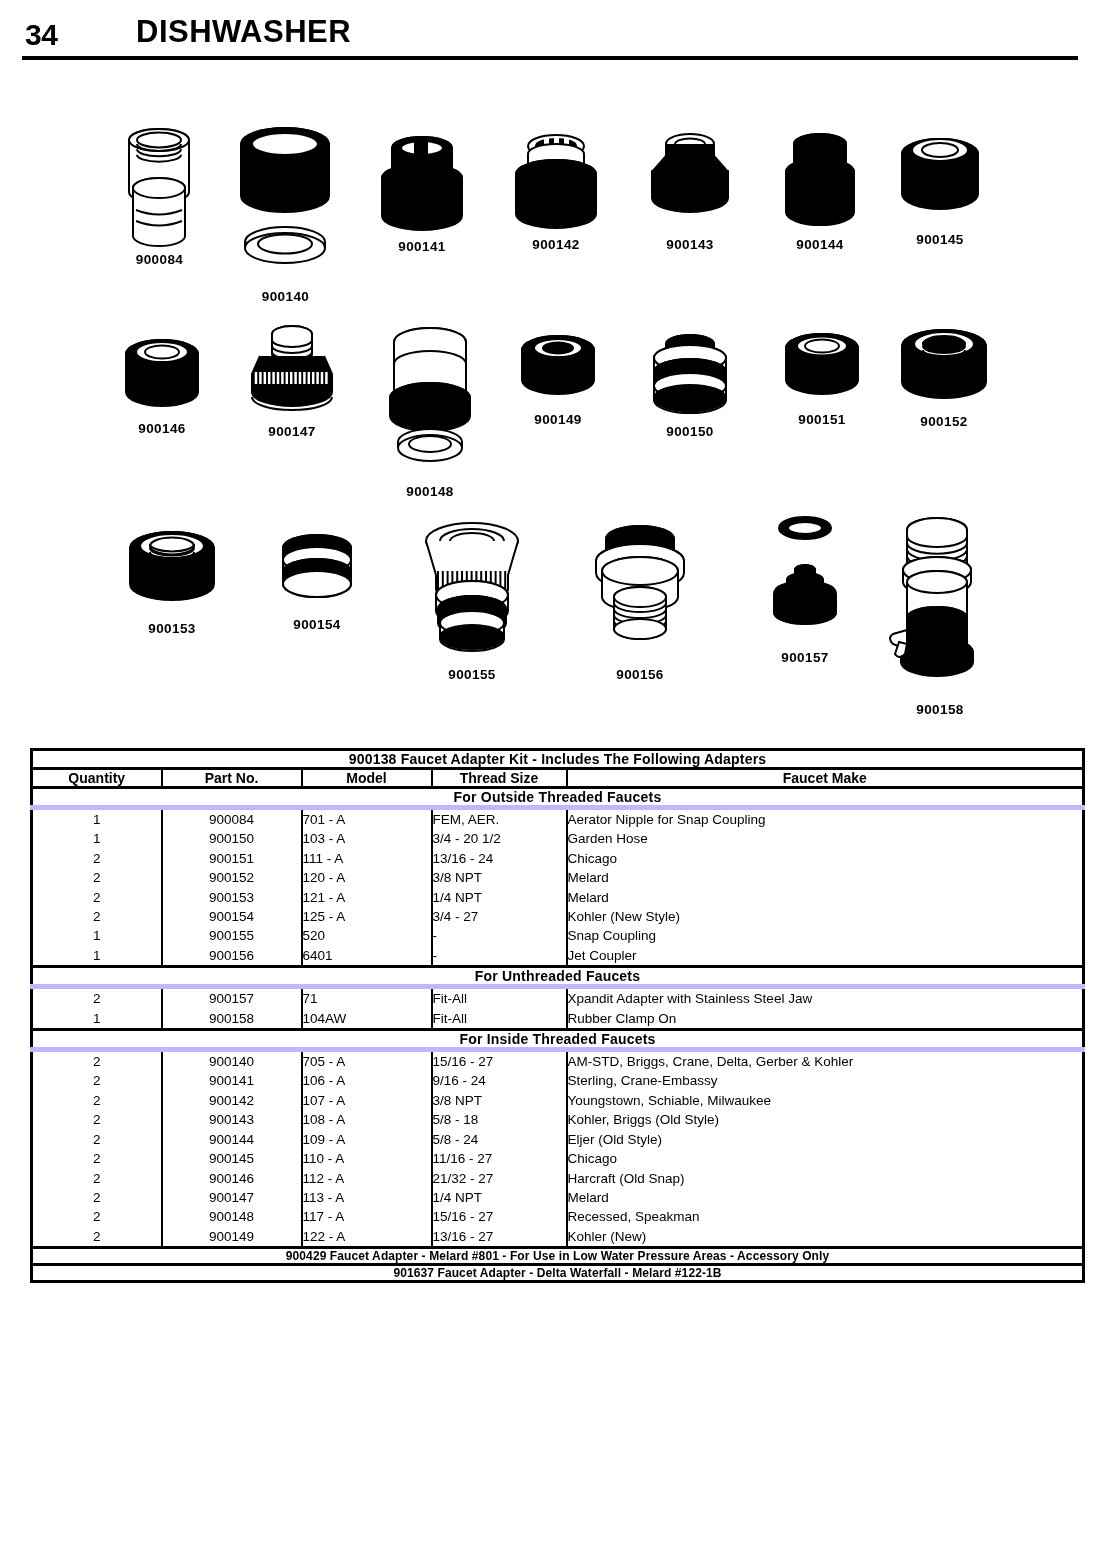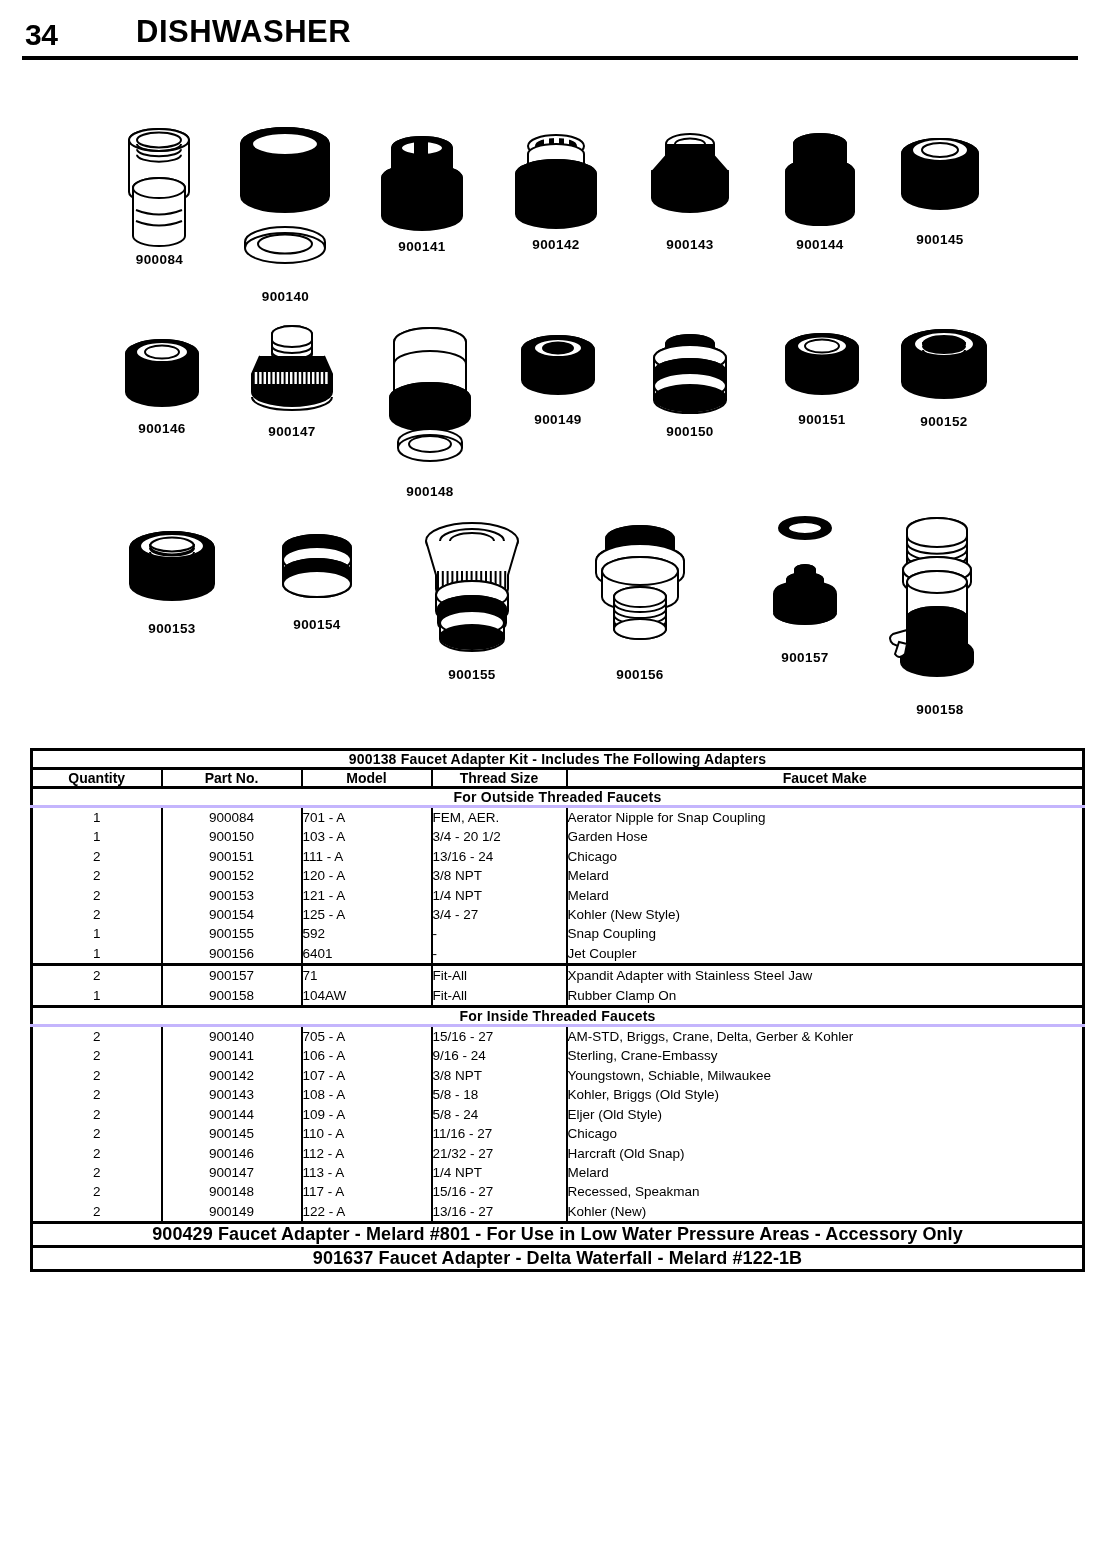--- a/index.html
+++ b/index.html
@@ -56,35 +56,35 @@
     letter-spacing:0.2px;
   }
   .col-head td {
     text-align:center; font-weight:bold; font-size:14px;
     padding:8px 0 8px; border-bottom:3px solid #000;
     border-right:2px solid #000;
   }
   .col-head td:last-child { border-right:none; }
   .group-head td {
     text-align:center; font-weight:bold; font-size:14px;
-    padding:9px 0 9px; border-bottom:3px solid #c4b5fd;
+    padding:9px 0 9px; border-bottom:5px solid #c4b5fd;
     letter-spacing:0.2px;
   }
   .group-end td { border-bottom:3px solid #000; }
   .data-block td { border-right:2px solid #000; }
   .data-block td:last-child { border-right:none;margin-top:36px; }
   .cellstack { padding:7px 0 8px; }
   .cellstack div { line-height:19.4px; white-space:nowrap; }
   .c-qty   { text-align:center; }
   .c-part  { text-align:center; }
   .c-model { padding-left:18px; text-align:left; }
   .c-thread{ padding-left:19px; text-align:left; }
   .c-make  { padding-left:16px; text-align:left; }
   .footer-row td {
-    text-align:center; font-weight:bold; font-size:18px;
+    text-align:center; font-weight:bold; font-size:12px;
     padding:10px 0 10px; border-top:3px solid #000;
     letter-spacing:0.1px;
   }
 </style>
 </head>
 <body>
 
 <div class="page-header">
   <div class="page-num">34</div>
   <div class="section-title">DISHWASHER</div>
@@ -503,21 +503,21 @@
             <div>900155</div>
             <div>900156</div>
           </td>
           <td class="cellstack c-model">
             <div>701 - A</div>
             <div>103 - A</div>
             <div>111 - A</div>
             <div>120 - A</div>
             <div>121 - A</div>
             <div>125 - A</div>
-            <div>592</div>
+            <div>520</div>
             <div>6401</div>
           </td>
           <td class="cellstack c-thread">
             <div>FEM, AER.</div>
             <div>3/4 - 20 1/2</div>
             <div>13/16 - 24</div>
             <div>3/8 NPT</div>
             <div>1/4 NPT</div>
             <div>3/4 - 27</div>
             <div>-</div>
@@ -526,20 +526,23 @@
           <td class="cellstack c-make">
             <div>Aerator Nipple for Snap Coupling</div>
             <div>Garden Hose</div>
             <div>Chicago</div>
             <div>Melard</div>
             <div>Melard</div>
             <div>Kohler (New Style)</div>
             <div>Snap Coupling</div>
             <div>Jet Coupler</div>
           </td>
+        </tr>
+        <tr class="group-head">
+          <td colspan="5">For Unthreaded Faucets</td>
         </tr>
         <tr class="data-block group-end">
           <td class="cellstack c-qty">
             <div>2</div>
             <div>1</div>
           </td>
           <td class="cellstack c-part">
             <div>900157</div>
             <div>900158</div>
           </td>

